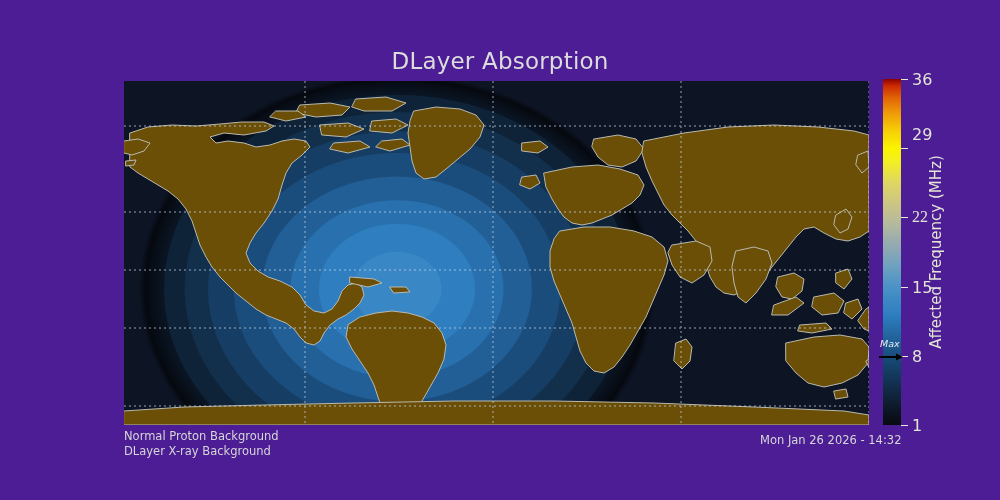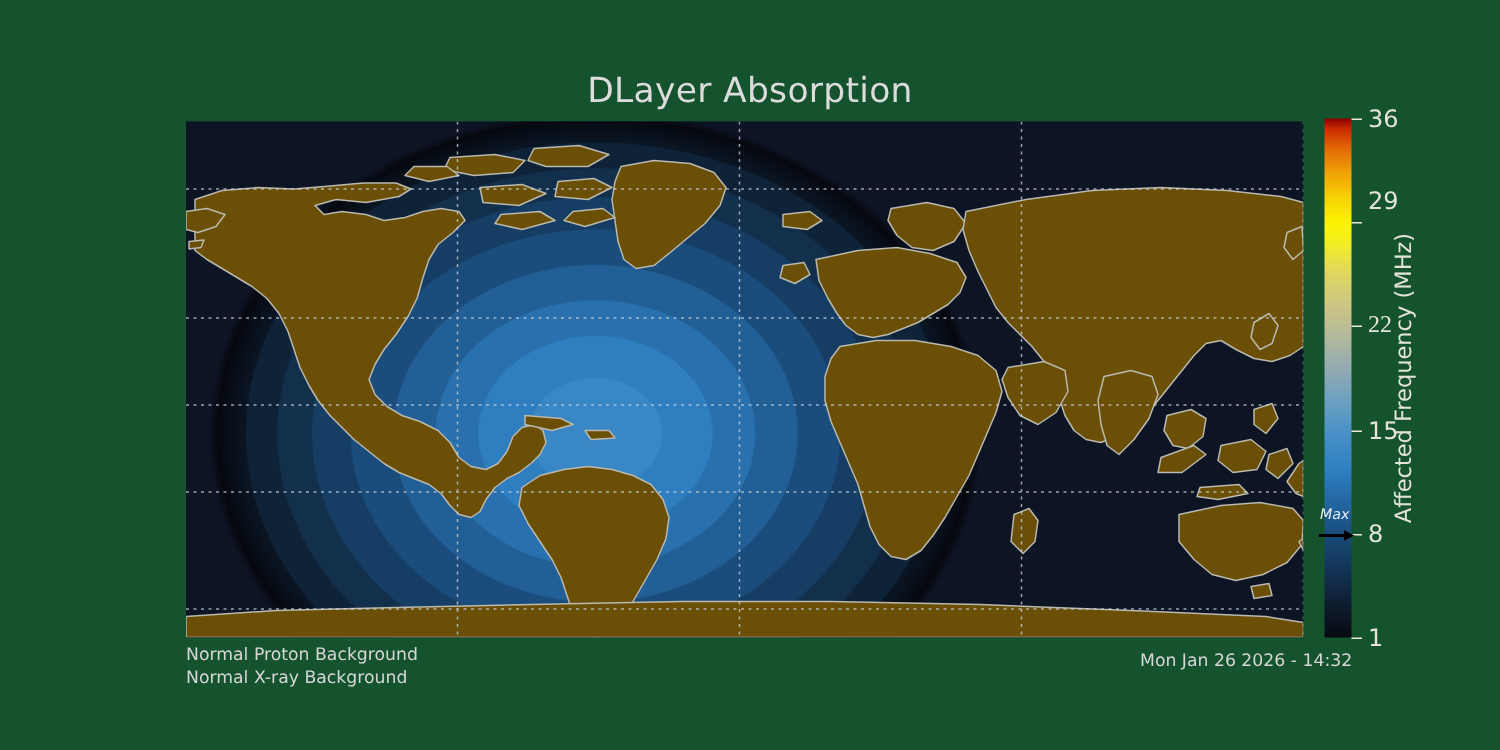--- a/index.html
+++ b/index.html
@@ -15,21 +15,21 @@
     font-family: "DejaVu Sans", "Liberation Sans", sans-serif;
     color: #d8d8d8;
     position: relative;
   }
 
   #stage {
     position: absolute;
     left: 0; top: 0;
     width: 1000px;
     height: 500px;
-    background: #14532d;
+    background: #4c1d95;
   }
 
   
   #page-title {
     position: absolute;
     left: 0;
     top: 48px;
     width: 1000px;
     text-align: center;
     font-size: 23px;
@@ -314,19 +314,19 @@
       </svg>
     </div>
   </div>
 
   <div id="cb-axis-title">
     <span>Affected Frequency (MHz)</span>
   </div>
 
   <div id="notes-block">
     <div>Normal Proton Background</div>
-    <div>Normal X-ray Background</div>
+    <div>DLayer X-ray Background</div>
   </div>
 
   <div id="timestamp">Mon Jan 26 2026 - 14:32</div>
 
 
 </div>
 
 </body></html>

